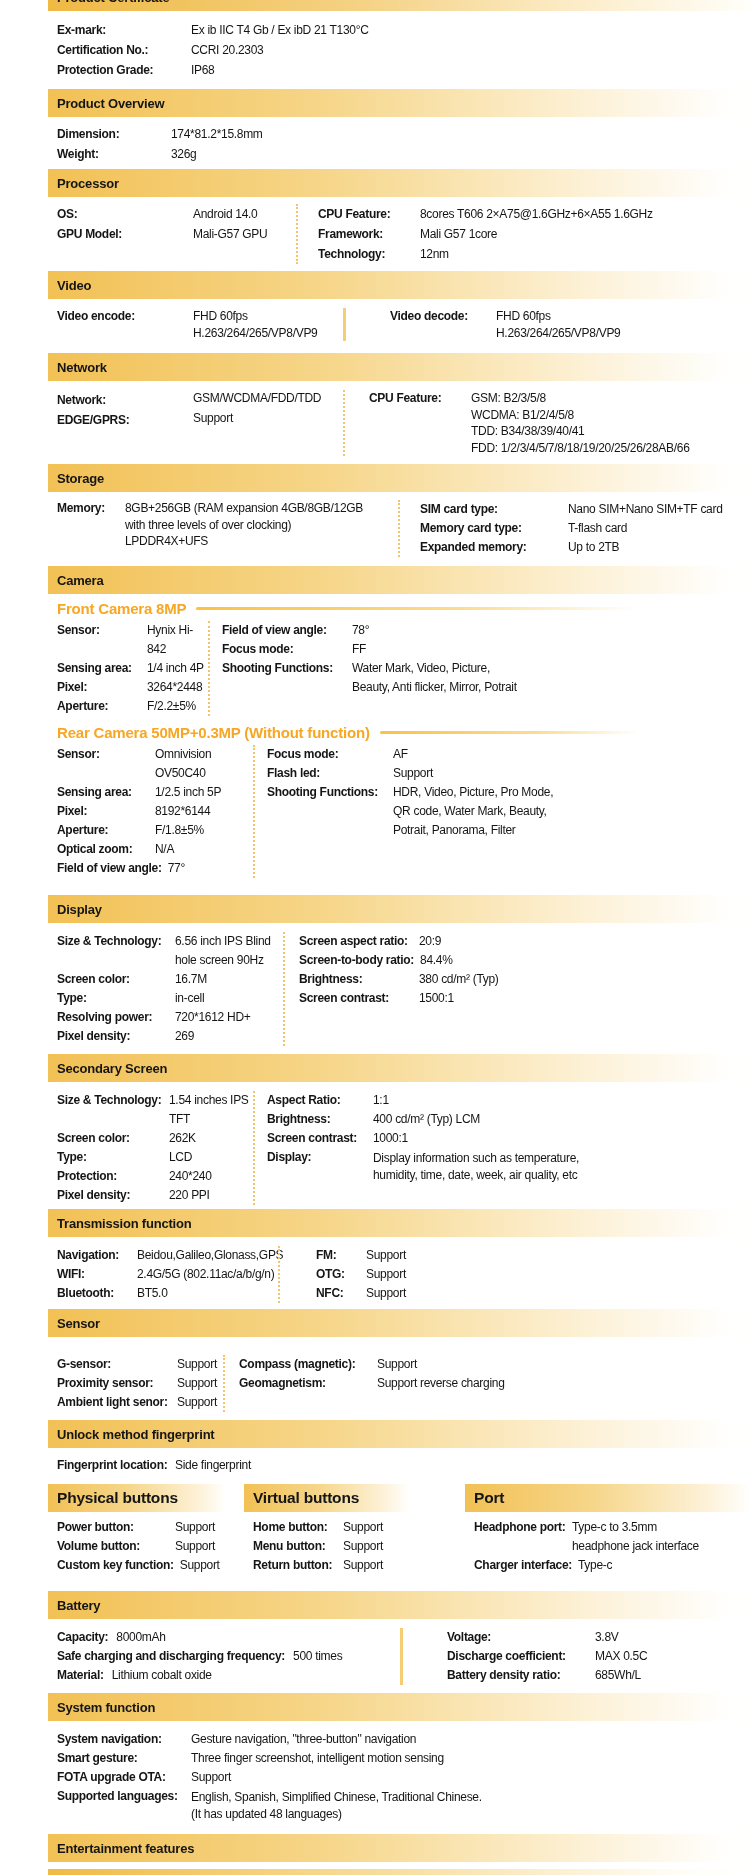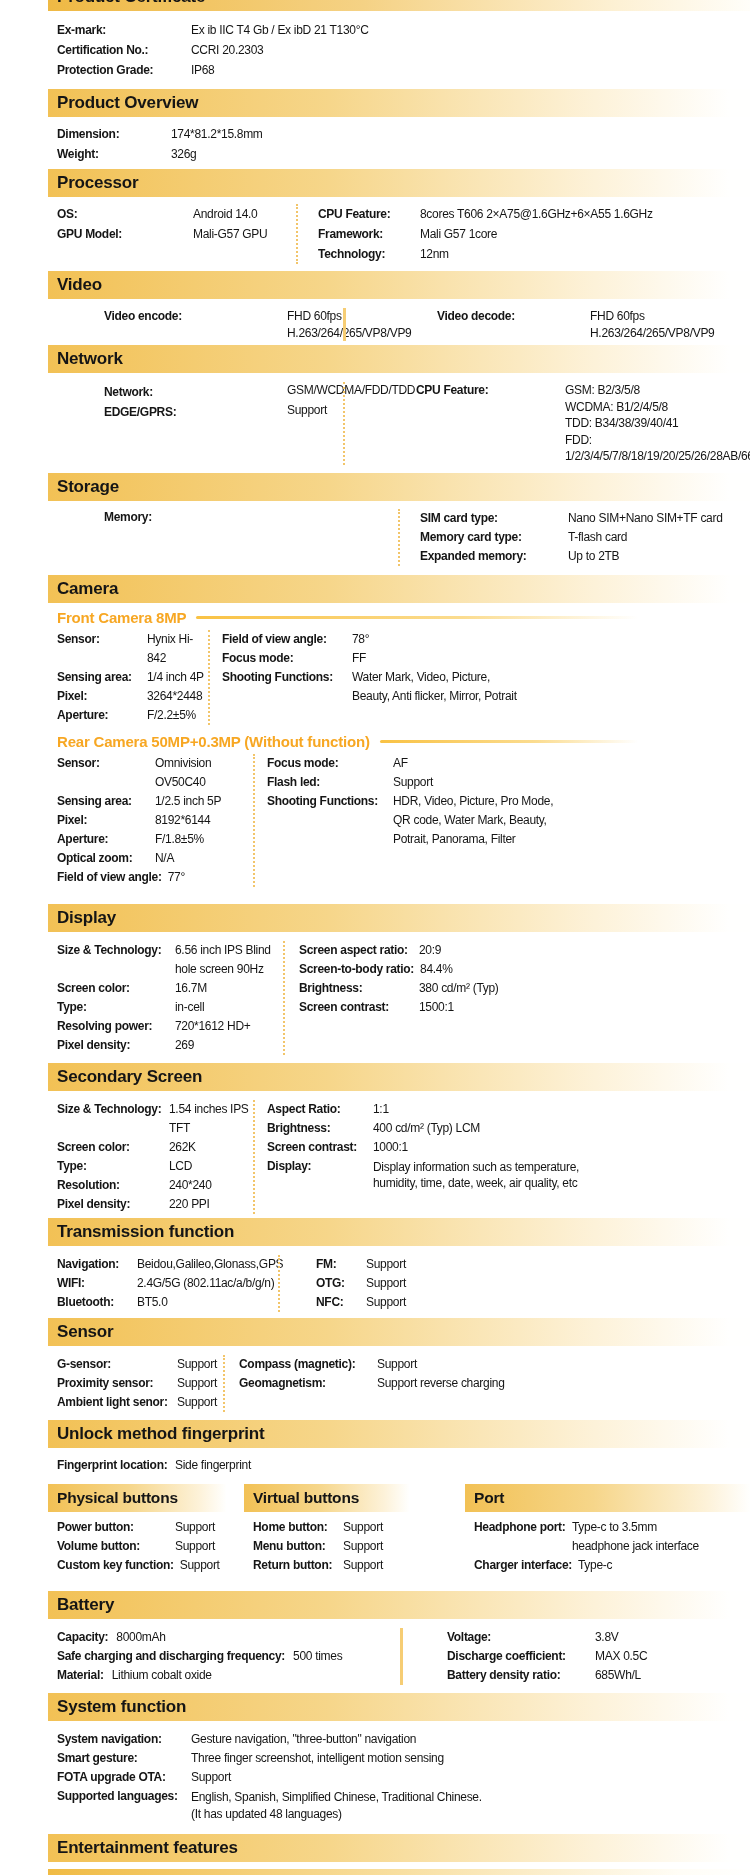--- a/index.html
+++ b/index.html
@@ -1,30 +1,30 @@
 <!DOCTYPE html>
 <html><head>
 <meta charset="utf-8">
 <style>
   html,body{margin:0;padding:0;background:#ffffff;}
   .page{position:relative;width:750px;height:1875px;overflow:hidden;background:#ffffff;
         font-family:"Liberation Sans",sans-serif;color:#151515;}
   
   .bar{height:28px;margin-left:48px;display:flex;align-items:center;padding-left:9px;
-       font-size:17px;font-weight:700;letter-spacing:-0.2px;
+       font-size:13px;font-weight:700;letter-spacing:-0.2px;
        background:linear-gradient(90deg,#F2C155 0%,#F6D68A 40%,#FDF2D9 78%,#FFFFFE 97%);}
   .bar-cut{margin-top:-17px;background:linear-gradient(90deg,#EFB944 0%,#F5D285 45%,#FDF0D2 80%,#FFFEF9 100%);}
   .bar-bottom{position:absolute;bottom:0;left:48px;right:0;height:6px;
        background:linear-gradient(90deg,#F0BB44 0%,#F8DFA0 50%,#FFFDF6 90%,#FFFFFE 100%);}
   
   .rows{margin-left:48px;padding-left:9px;}
   .row{display:flex;align-items:flex-start;line-height:19px;font-size:12px;letter-spacing:-0.3px;}
   .lbl{font-weight:700;flex:0 0 auto;margin-right:6px;}
   .val{font-weight:400;white-space:pre-line;}
-  .tight .row,.tight .val,.row.tight{line-height:16.5px;margin-left:47px;}
+  .tight .row,.tight .val,.row.tight{line-height:16.5px;}
   
   .cols{margin-left:48px;display:flex;align-items:stretch;}
   .colL{flex:0 0 auto;padding-left:9px;box-sizing:border-box;}
   .colR{flex:1 1 auto;border-left:2px dotted #F2C56A;}
   .colR.solid{border-left:3px solid #F6CD74;padding-left:44px;}
   
   .subhead{margin-left:48px;padding-left:9px;display:flex;align-items:center;
            font-size:15px;font-weight:700;color:#F7A723;letter-spacing:-0.2px;}
   .subline{flex:1;height:3px;margin-left:10px;margin-right:112px;border-radius:2px;
            background:linear-gradient(90deg,#F9C244,#FBDC8F 60%,rgba(253,236,200,0) 100%);}
@@ -146,21 +146,21 @@
     </div>
     <div class="colR solid vid-r">
       <div class="row">
         <span class="lbl">Video decode:</span>
         <span class="val">FHD 60fps
 H.263/264/265/VP8/VP9</span>
       </div>
     </div>
   </div>
 
-  <div class="bar" style="margin-top:4px">
+  <div class="bar" style="margin-top:12px">
     <span>Network</span>
   </div>
   <div class="cols tight" style="margin-top:9px">
     <div class="colL net-l">
       <div class="row" style="line-height:20px">
         <span class="lbl">Network:</span>
         <span class="val">GSM/WCDMA/FDD/TDD</span>
       </div>
       <div class="row" style="line-height:20px">
         <span class="lbl">EDGE/GPRS:</span>
@@ -178,20 +178,23 @@
     </div>
   </div>
 
   <div class="bar" style="margin-top:8px">
     <span>Storage</span>
   </div>
   <div class="cols" style="margin-top:8px">
     <div class="colL sto-l">
       <div class="row tight">
         <span class="lbl">Memory:</span>
+        <span class="val" style="line-height:16.5px">8GB+256GB  (RAM expansion 4GB/8GB/12GB
+with three levels of over clocking)
+LPDDR4X+UFS</span>
       </div>
     </div>
     <div class="colR sto-r">
       <div class="row">
         <span class="lbl">SIM card type:</span>
         <span class="val">Nano SIM+Nano SIM+TF card</span>
       </div>
       <div class="row">
         <span class="lbl">Memory card type:</span>
         <span class="val">T-flash card</span>
@@ -353,21 +356,21 @@
       </div>
       <div class="row">
         <span class="lbl">Screen color:</span>
         <span class="val">262K</span>
       </div>
       <div class="row">
         <span class="lbl">Type:</span>
         <span class="val">LCD</span>
       </div>
       <div class="row">
-        <span class="lbl">Resolution:</span>
+        <span class="lbl">Protection:</span>
         <span class="val">240*240</span>
       </div>
       <div class="row">
         <span class="lbl">Pixel density:</span>
         <span class="val">220 PPI</span>
       </div>
     </div>
     <div class="colR sc2-r">
       <div class="row">
         <span class="lbl">Aspect Ratio:</span>
@@ -419,21 +422,21 @@
       <div class="row">
         <span class="lbl">NFC:</span>
         <span class="val">Support</span>
       </div>
     </div>
   </div>
 
   <div class="bar" style="margin-top:6px">
     <span>Sensor</span>
   </div>
-  <div class="cols" style="margin-top:9px">
+  <div class="cols" style="margin-top:18px">
     <div class="colL sen-l">
       <div class="row">
         <span class="lbl">G-sensor:</span>
         <span class="val">Support</span>
       </div>
       <div class="row">
         <span class="lbl">Proximity sensor:</span>
         <span class="val">Support</span>
       </div>
       <div class="row">

